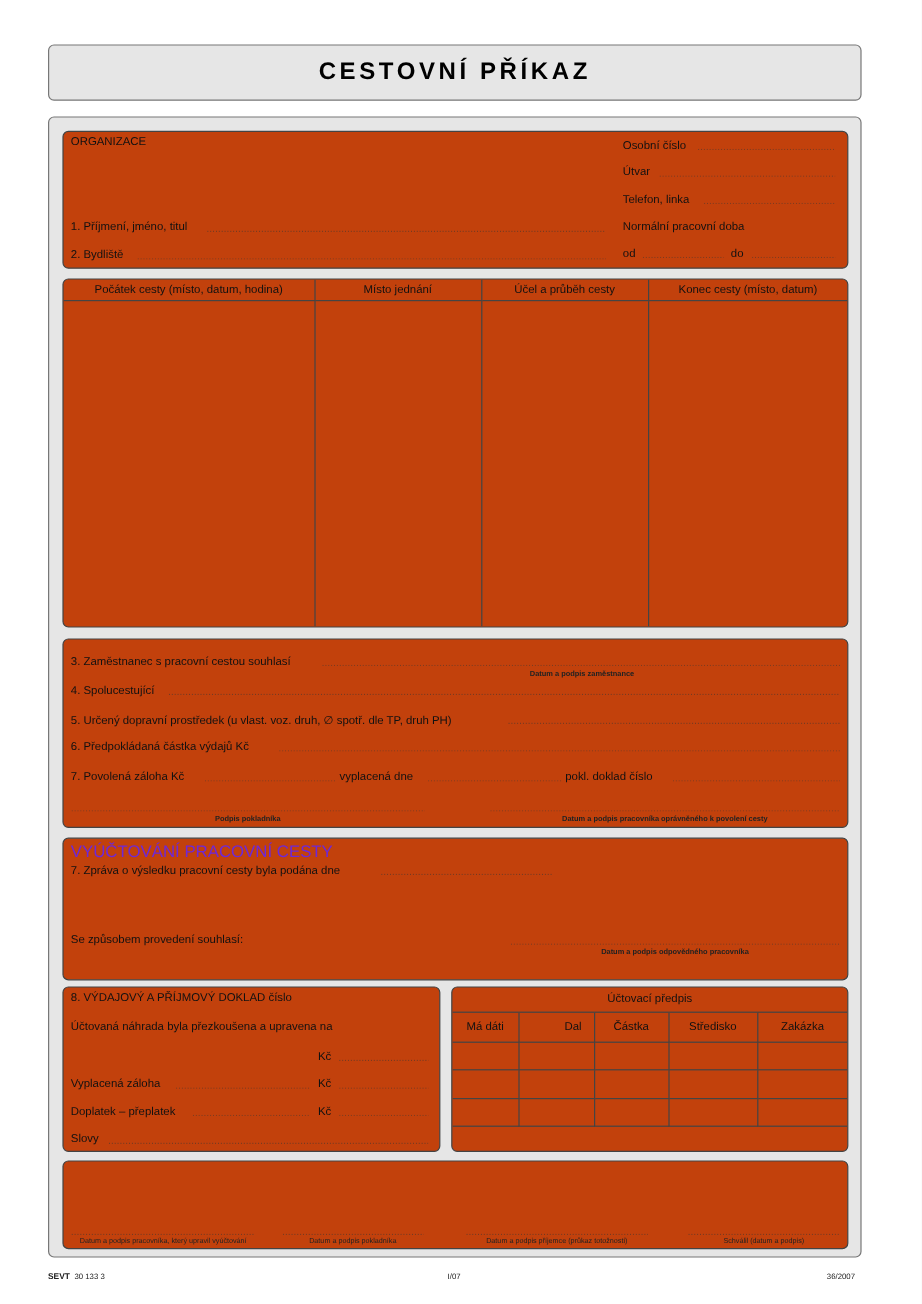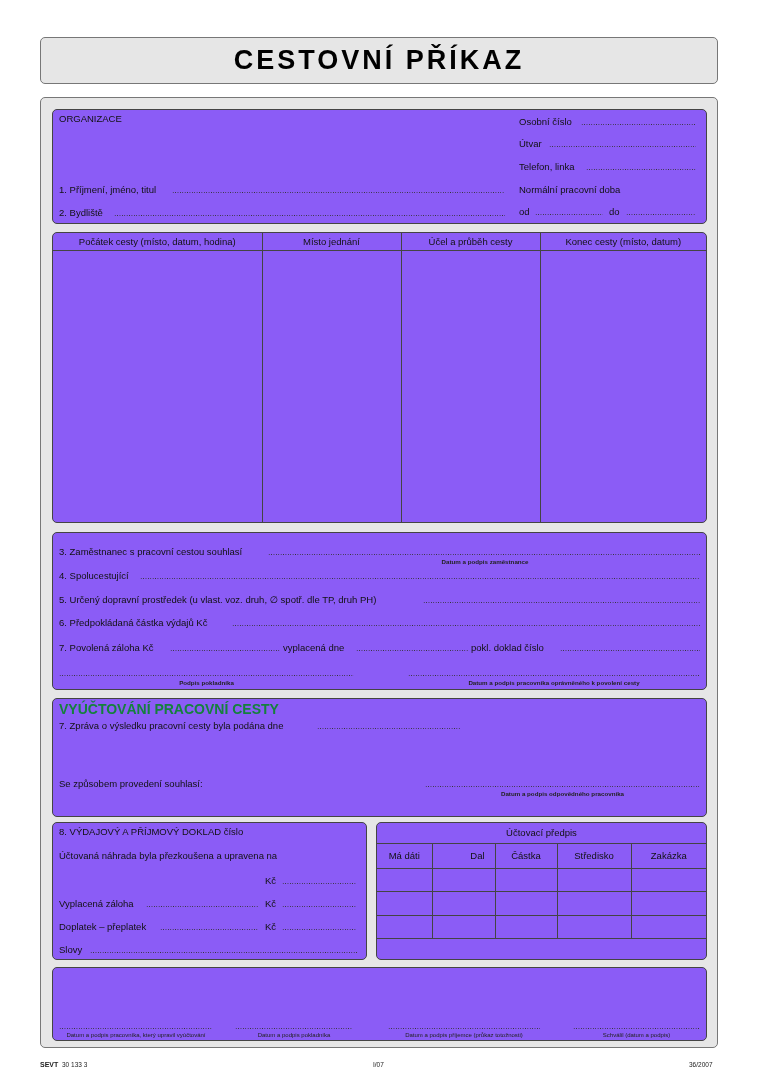--- a/index.html
+++ b/index.html
@@ -5,31 +5,31 @@
   * { box-sizing: border-box; margin: 0; padding: 0; }
   html, body { width: 768px; height: 1087px; background: #ffffff; }
   body { position: relative; font-family: "Liberation Sans", sans-serif; color: #111; font-size: 9.5px; }
 
   .title-box {
     position: absolute; left: 40px; top: 37px; width: 678px; height: 47px;
     background: #e6e6e6; border: 1px solid #777; border-radius: 5px;
     display: flex; align-items: center; justify-content: center;
   }
   .title-box h1 {
-    font-family: "Liberation Sans", sans-serif; font-weight: bold; font-size: 27px;
+    font-family: "Liberation Sans", sans-serif; font-weight: bold; font-size: 20px;
     letter-spacing: 3px; color: #000;
   }
 
   .outer-box {
     position: absolute; left: 40px; top: 97px; width: 678px; height: 951px;
     background: #e6e6e6; border: 1px solid #777; border-radius: 5px;
   }
 
   .panel {
-    position: absolute; background: #8b5cf6; border: 1.5px solid #444; border-radius: 5px;
+    position: absolute; background: #c2410c; border: 1.5px solid #444; border-radius: 5px;
   }
 
   .lbl { position: absolute; white-space: nowrap; font-size: 9.5px; color: #111; }
   .dots {
     position: absolute; height: 1px;
     background-image: radial-gradient(circle, #333 0.55px, transparent 0.7px);
     background-size: 2.4px 2px; background-repeat: repeat-x; background-position: 0 0;
   }
   .caption { position: absolute; font-size: 6.2px; font-weight: bold; color: #222; white-space: nowrap; text-align: center; }
 
@@ -121,21 +121,21 @@
 <div class="dots" style="left:356px; top:650px; width:112px;"></div>
 <span class="lbl" style="left:471px; top:642px;">pokl. doklad číslo</span>
 <div class="dots" style="left:560px; top:650px; width:140px;"></div>
 
 <div class="dots" style="left:59px; top:675px; width:295px;"></div>
 <span class="caption" style="left:59px; top:679px; width:295px;">Podpis pokladníka</span>
 <div class="dots" style="left:408px; top:675px; width:292px;"></div>
 <span class="caption" style="left:408px; top:679px; width:292px;">Datum a podpis pracovníka oprávněného k povolení cesty</span>
 
 <div class="panel" style="left:52px; top:698px; width:655px; height:119px;"></div>
-<span class="lbl" style="left:59px; top:701px; font-size:14px; font-weight:bold; color:#15803d;">VYÚČTOVÁNÍ PRACOVNÍ CESTY</span>
+<span class="lbl" style="left:59px; top:701px; font-size:14px; font-weight:normal; color:#6d28d9;">VYÚČTOVÁNÍ PRACOVNÍ CESTY</span>
 <span class="lbl" style="left:59px; top:720px;">7. Zpráva o výsledku pracovní cesty byla podána dne</span>
 <div class="dots" style="left:317px; top:728px; width:143px;"></div>
 <span class="lbl" style="left:59px; top:778px;">Se způsobem provedení souhlasí:</span>
 <div class="dots" style="left:425px; top:786px; width:275px;"></div>
 <span class="caption" style="left:425px; top:790px; width:275px;">Datum a podpis odpovědného pracovníka</span>
 
 <div class="panel" style="left:52px; top:822px; width:315px; height:138px;"></div>
 <span class="lbl" style="left:59px; top:826px;">8. VÝDAJOVÝ A PŘÍJMOVÝ DOKLAD číslo</span>
 <span class="lbl" style="left:59px; top:850px;">Účtovaná náhrada byla přezkoušena a upravena na</span>
 <span class="lbl" style="left:265px; top:875px;">Kč</span>

